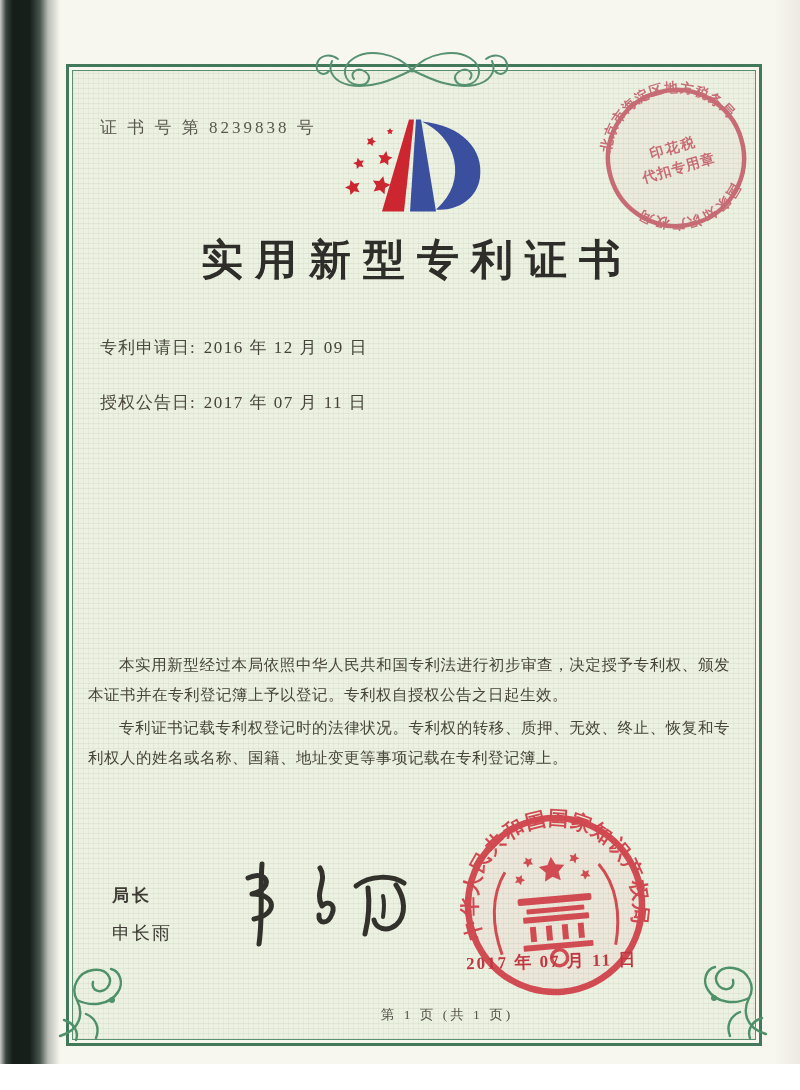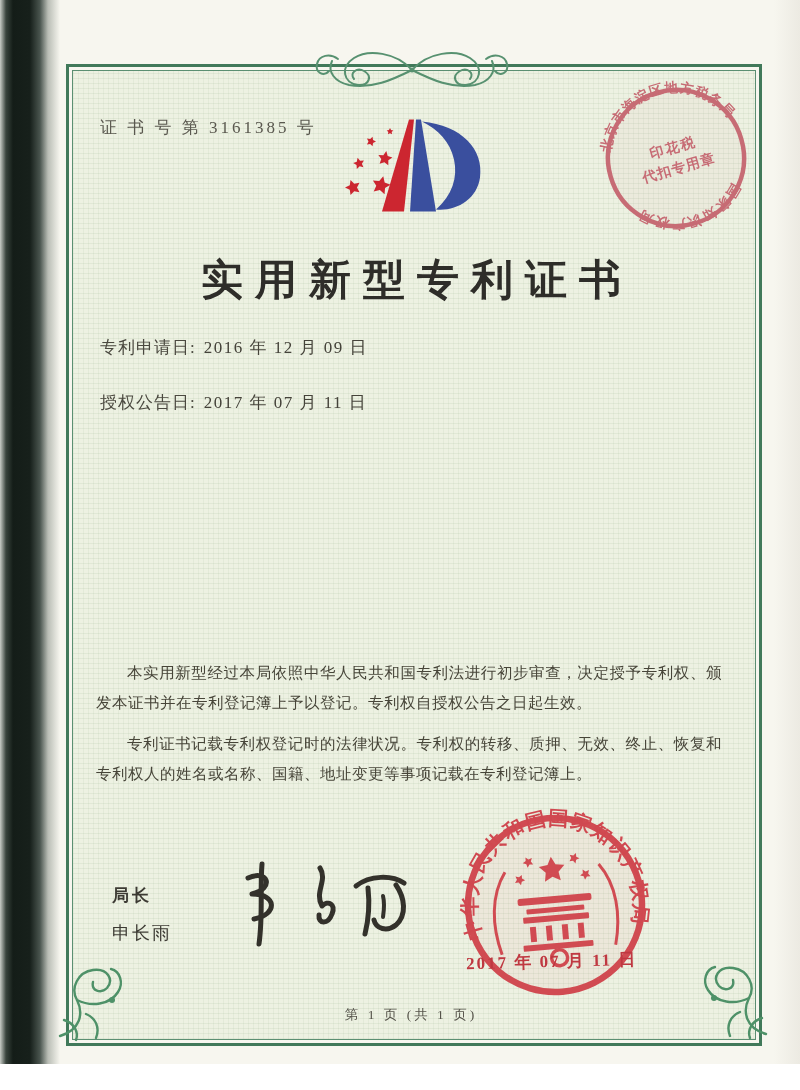--- a/index.html
+++ b/index.html
@@ -18,36 +18,36 @@
     background-color:#edf1e2;
     background-image:
       repeating-linear-gradient(0deg, rgba(140,170,130,0.13) 0 1px, transparent 1px 5px),
       repeating-linear-gradient(90deg, rgba(140,170,130,0.10) 0 1px, transparent 1px 5px);}
   .ornament{position:absolute;z-index:2;}
   .content{position:absolute;z-index:3;}
   .cert-no{left:100px;top:116px;font-size:17px;letter-spacing:3px;color:#5a584f;}
   .logo{left:333px;top:100px;width:170px;height:128px;}
   .tax-seal{left:596px;top:78px;width:160px;height:160px;z-index:4;opacity:.92;}
   .title{left:66px;top:232px;width:690px;text-align:center;font-size:42px;font-weight:700;
-    letter-spacing:12px;text-indent:12px;color:#2e2d29;margin-top:20px;}
+    letter-spacing:12px;text-indent:12px;color:#2e2d29;}
   .fields{left:100px;top:336px;width:600px;}
   .field-row{height:32px;margin-bottom:23px;font-size:17px;color:#4a483f;white-space:nowrap;}
   .field-label{letter-spacing:1px;}
   .field-value{margin-left:8px;letter-spacing:1.5px;color:#45433a;}
   .paragraphs{left:84px;top:646px;width:650px;font-size:15.5px;line-height:29.5px;
     color:#474539;text-align:justify;}
-  .paragraphs p{margin:12px;text-indent:2em;letter-spacing:0.5px;}
+  .paragraphs p{margin:4px;text-indent:2em;letter-spacing:0.5px;}
   .signoff-title{left:112px;top:884px;font-size:17px;letter-spacing:3px;color:#3c3a33;font-weight:bold;}
   .signoff-name{left:112px;top:921px;font-size:18px;letter-spacing:2px;color:#3c3a33;}
   .signature{left:222px;top:852px;width:215px;height:105px;}
   .office-seal{left:458px;top:808px;width:195px;height:195px;z-index:4;opacity:.95;}
   .seal-date{left:466px;top:950px;font-size:17px;font-weight:600;letter-spacing:2px;
     color:#bf3841;z-index:5;transform:rotate(-1.5deg);}
   .page-footer{left:66px;top:1006px;width:690px;text-align:center;font-size:13.5px;
-    letter-spacing:3px;color:#55534a;}
+    letter-spacing:3px;color:#55534a;padding-left:36px;}
 </style>
 </head>
 <body>
 
 <div class="paper"></div>
 <div class="binding-edge"></div>
 <div class="right-edge"></div>
 
 <div class="frame-outer">
   <div class="frame-inner"></div>
@@ -80,21 +80,21 @@
 <svg class="ornament" style="left:680px;top:948px;width:94px;height:94px;transform:scaleX(-1)" viewBox="0 0 94 94">
   <g stroke="#4e9168" fill="none" stroke-width="2.4" stroke-linecap="round">
     <path d="M8,86 C28,80 32,64 25,50 C18,38 26,22 41,20 C56,18 62,30 55,38 C49,44 39,41 41,32"></path>
     <path d="M25,50 C39,57 58,55 66,42 C72,33 68,21 59,19"></path>
     <path d="M12,70 C22,73 27,82 24,90"></path>
     <path d="M34,64 C44,68 48,78 44,88"></path>
     <circle cx="60" cy="50" r="3" fill="#4e9168" stroke="none"></circle>
   </g>
 </svg>
 
-<div class="content cert-no">证 书 号 第 3161385 号</div>
+<div class="content cert-no">证 书 号 第 8239838 号</div>
 
 <svg class="content logo" viewBox="0 0 170 125">
   <g fill="#cc2630">
     <polygon points="0,-10 2.94,-4.05 9.51,-3.09 4.76,1.55 5.88,8.09 0,5 -5.88,8.09 -4.76,1.55 -9.51,-3.09 -2.94,-4.05" transform="translate(57,30) scale(0.35)"></polygon>
     <polygon points="0,-10 2.94,-4.05 9.51,-3.09 4.76,1.55 5.88,8.09 0,5 -5.88,8.09 -4.76,1.55 -9.51,-3.09 -2.94,-4.05" transform="translate(38,40) scale(0.5) rotate(18)"></polygon>
     <polygon points="0,-10 2.94,-4.05 9.51,-3.09 4.76,1.55 5.88,8.09 0,5 -5.88,8.09 -4.76,1.55 -9.51,-3.09 -2.94,-4.05" transform="translate(26,62) scale(0.58) rotate(-14)"></polygon>
     <polygon points="0,-10 2.94,-4.05 9.51,-3.09 4.76,1.55 5.88,8.09 0,5 -5.88,8.09 -4.76,1.55 -9.51,-3.09 -2.94,-4.05" transform="translate(52,57) scale(0.75) rotate(10)"></polygon>
     <polygon points="0,-10 2.94,-4.05 9.51,-3.09 4.76,1.55 5.88,8.09 0,5 -5.88,8.09 -4.76,1.55 -9.51,-3.09 -2.94,-4.05" transform="translate(20,86) scale(0.8) rotate(-18)"></polygon>
     <polygon points="0,-10 2.94,-4.05 9.51,-3.09 4.76,1.55 5.88,8.09 0,5 -5.88,8.09 -4.76,1.55 -9.51,-3.09 -2.94,-4.05" transform="translate(48,84) scale(0.95) rotate(14)"></polygon>
     <polygon points="76,18 81,18 71,110 49,110"></polygon>

